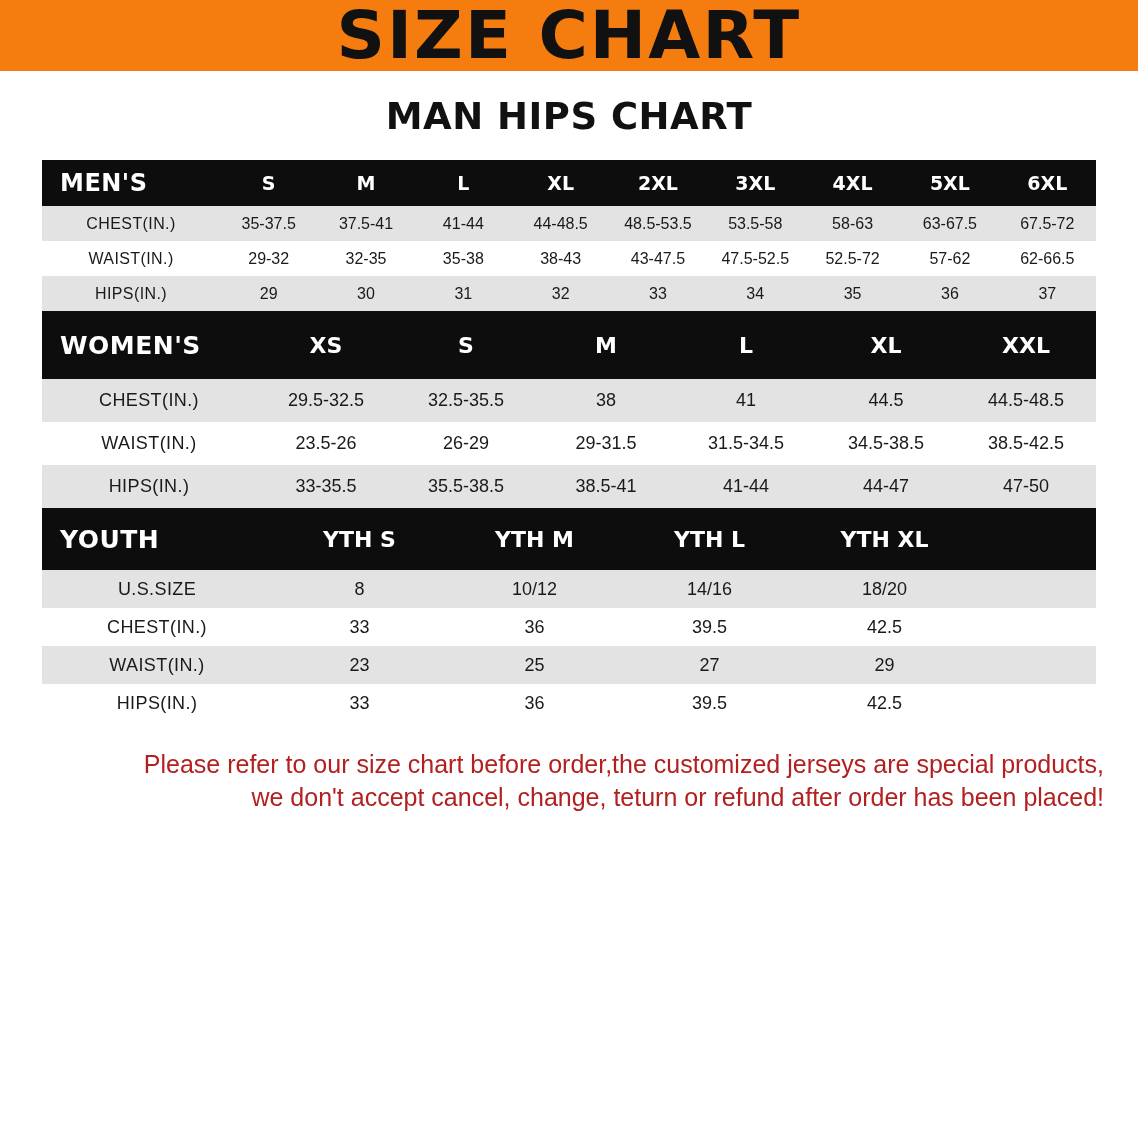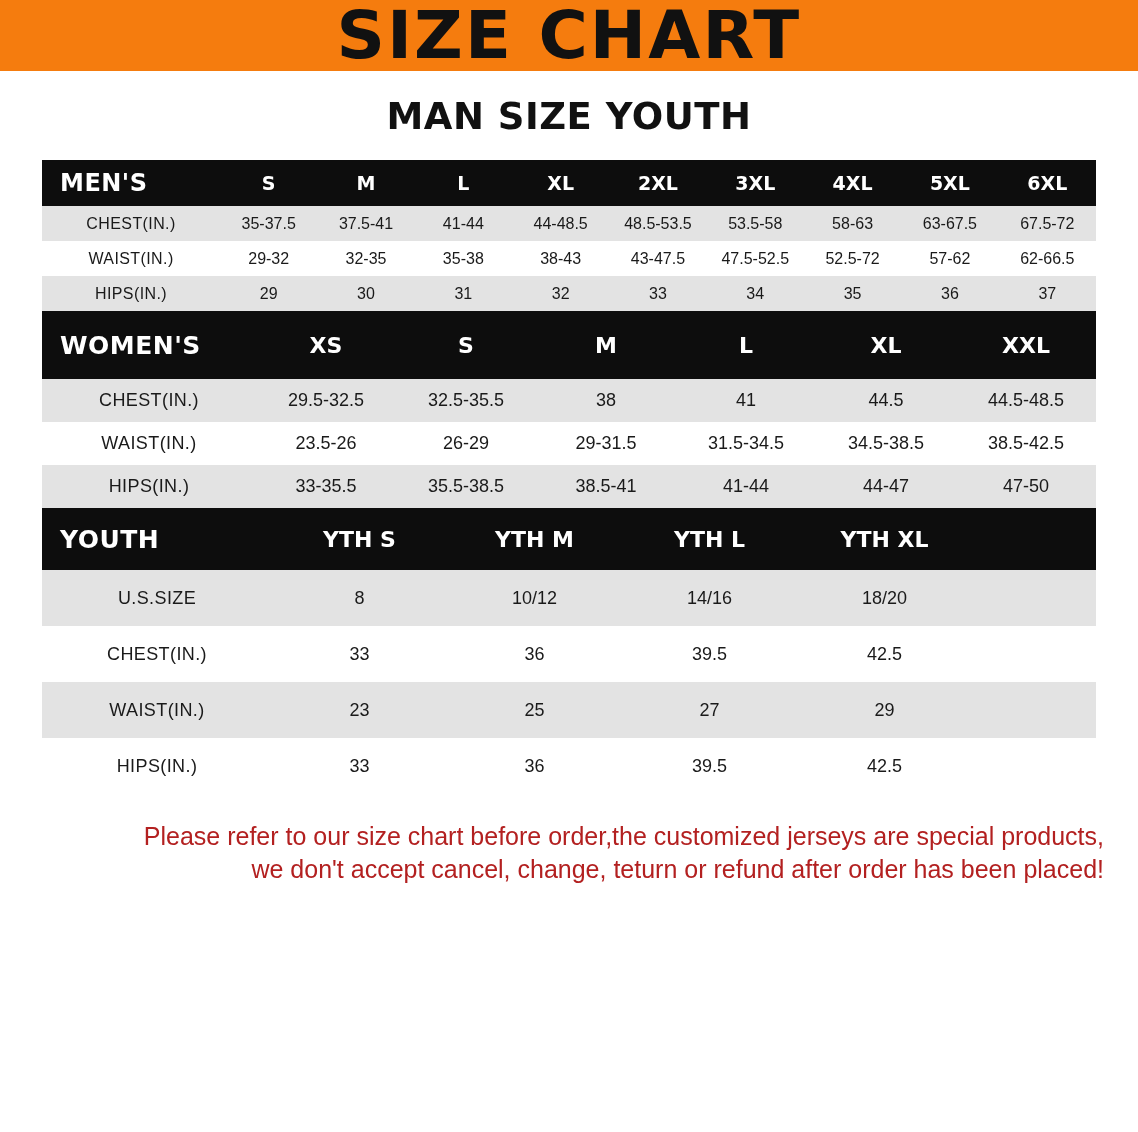--- a/index.html
+++ b/index.html
@@ -92,21 +92,21 @@
 
   
   .women thead th { height: 68px; font-size: 22px; }
   .women thead th.rowlabel { font-size: 25px; }
   .women tbody td { height: 43px; font-size: 18px; }
   .women tbody td.rowlabel { font-size: 18px; }
 
   
   .youth thead th { height: 62px; font-size: 22px; }
   .youth thead th.rowlabel { font-size: 25px; }
-  .youth tbody td { height: 56px; font-size: 18px; }
+  .youth tbody td { height: 38px; font-size: 18px; }
   .youth tbody td.rowlabel { font-size: 18px; }
 
   
   .note {
     margin: 26px 34px 0 40px;
     color: #b32020;
     font-family: "Liberation Sans", sans-serif;
     font-size: 25px;
     line-height: 1.32;
     text-align: right;
@@ -115,21 +115,21 @@
 </style>
 </head>
 <body>
 
 <div class="page">
 
   <div class="banner">
     <div class="banner-title">SIZE CHART</div>
   </div>
 
-  <div class="section-heading h-man">MAN SIZE YOUTH</div>
+  <div class="section-heading h-man">MAN HIPS CHART</div>
   <div class="tbl-wrap">
     <table class="tbl men">
       <colgroup>
         <col style="width:178px">
         <col span="9" style="width:97.3px">
       </colgroup>
       <thead>
           <tr>
             <th class="rowlabel">MEN'S</th>
             <th>S</th>

